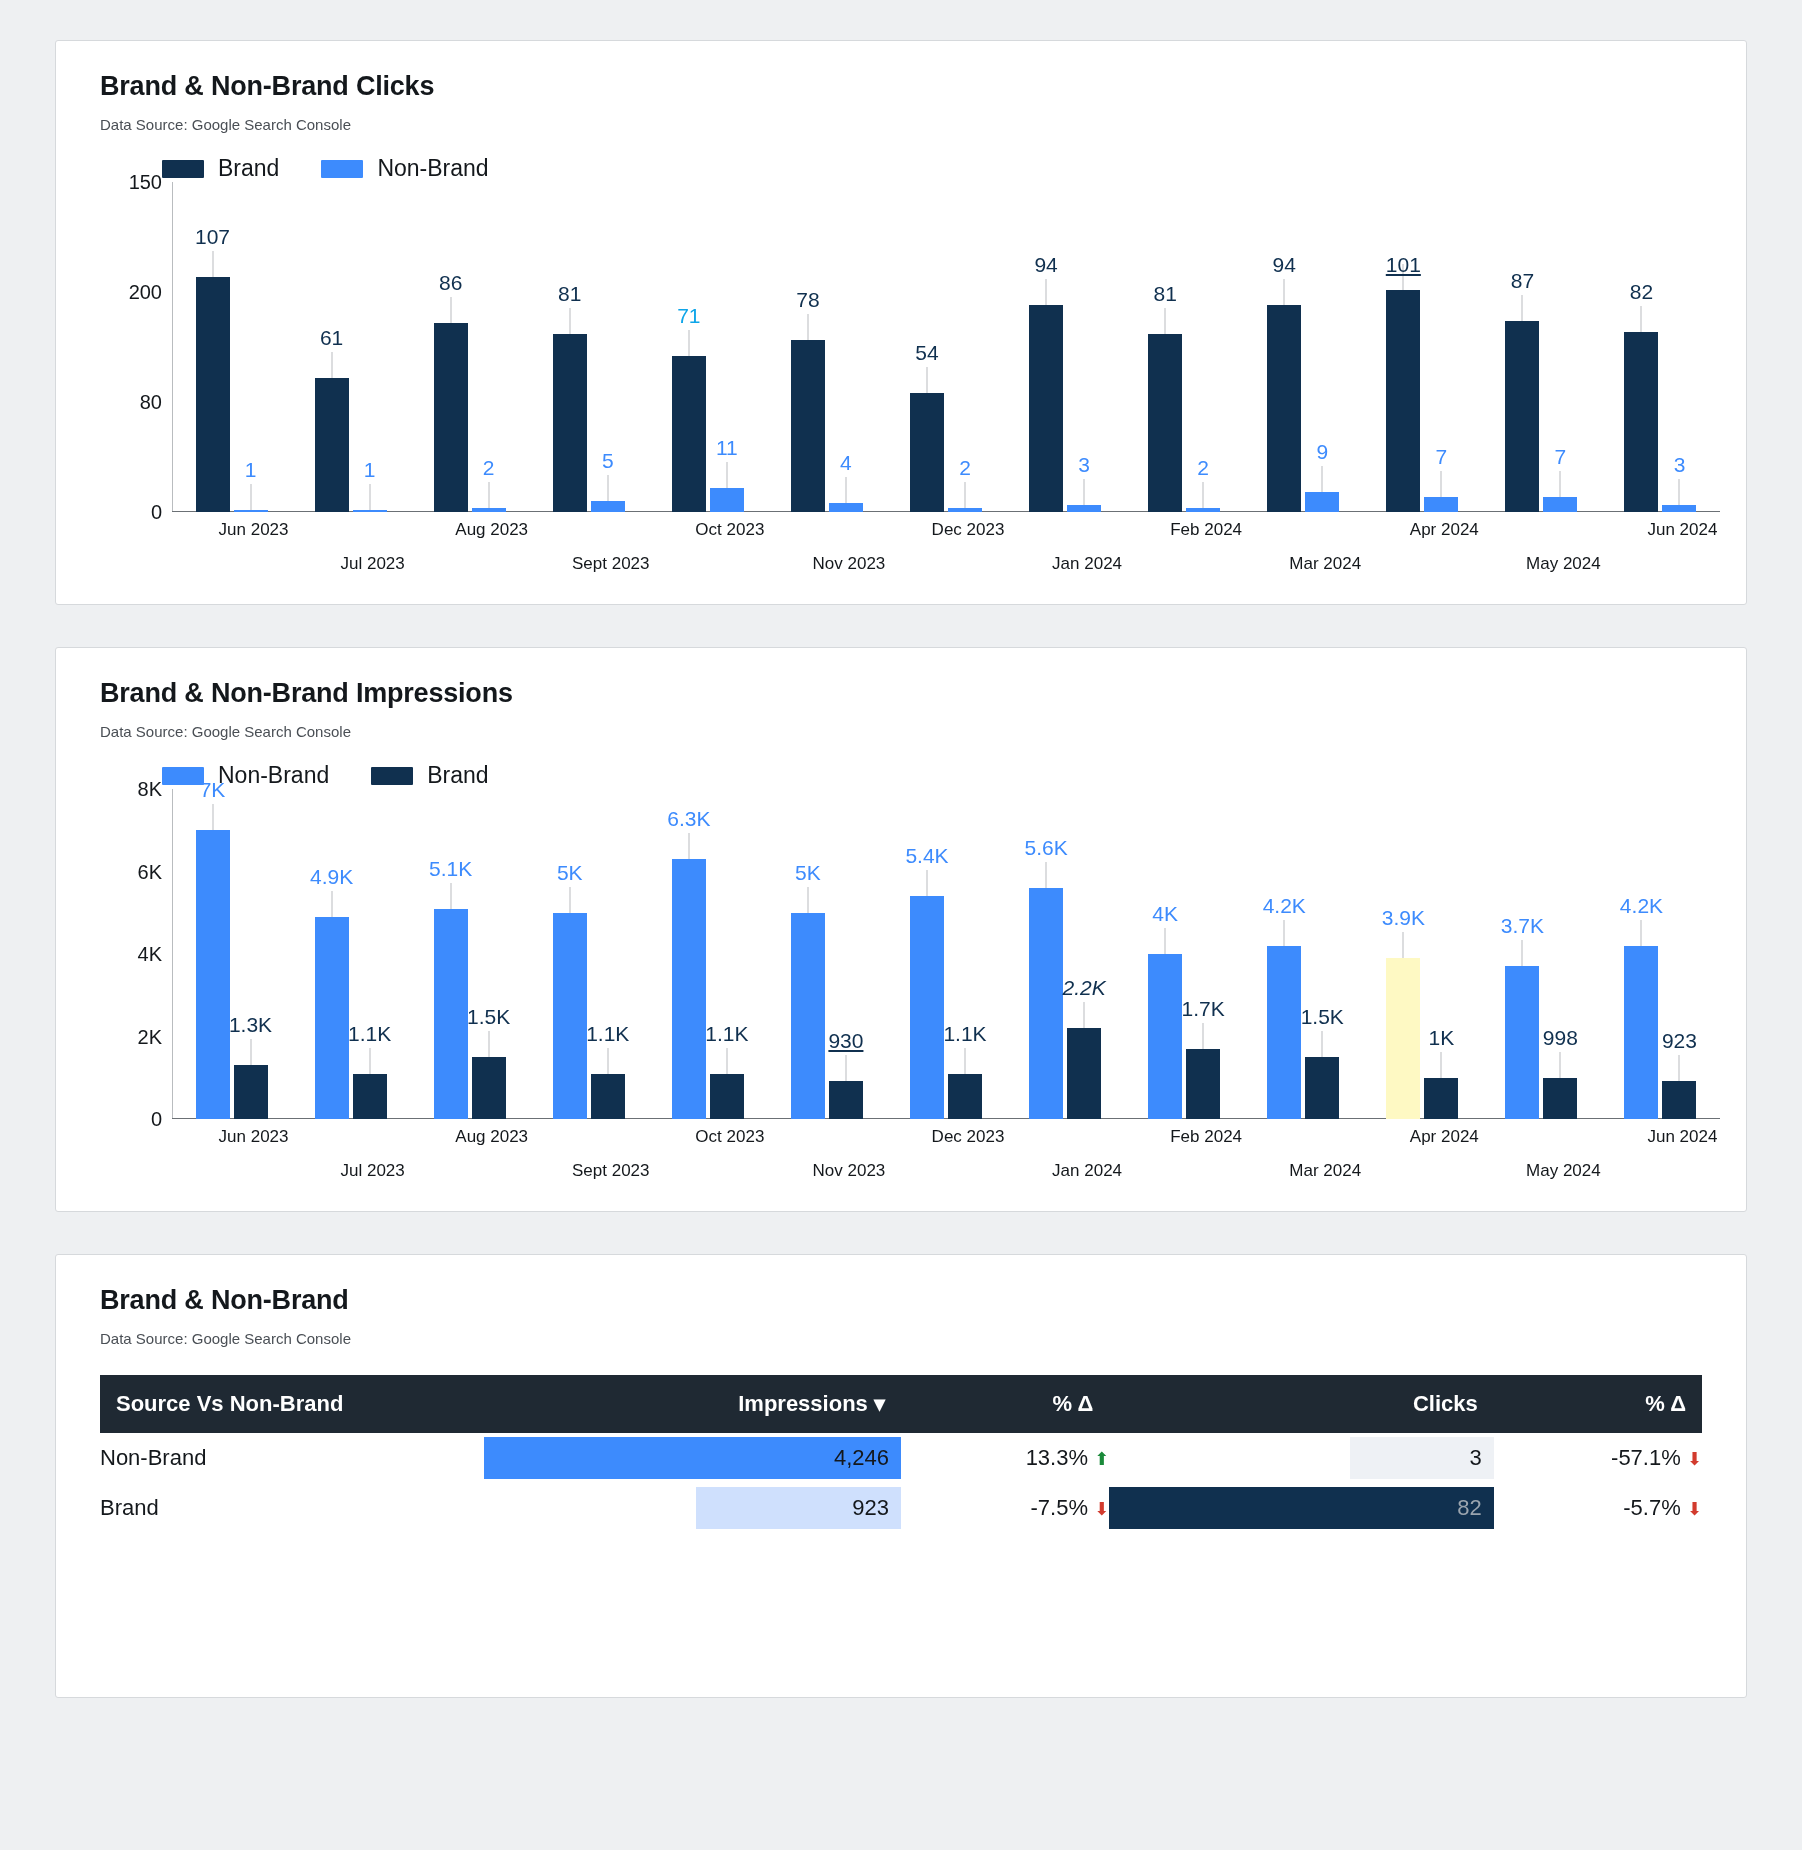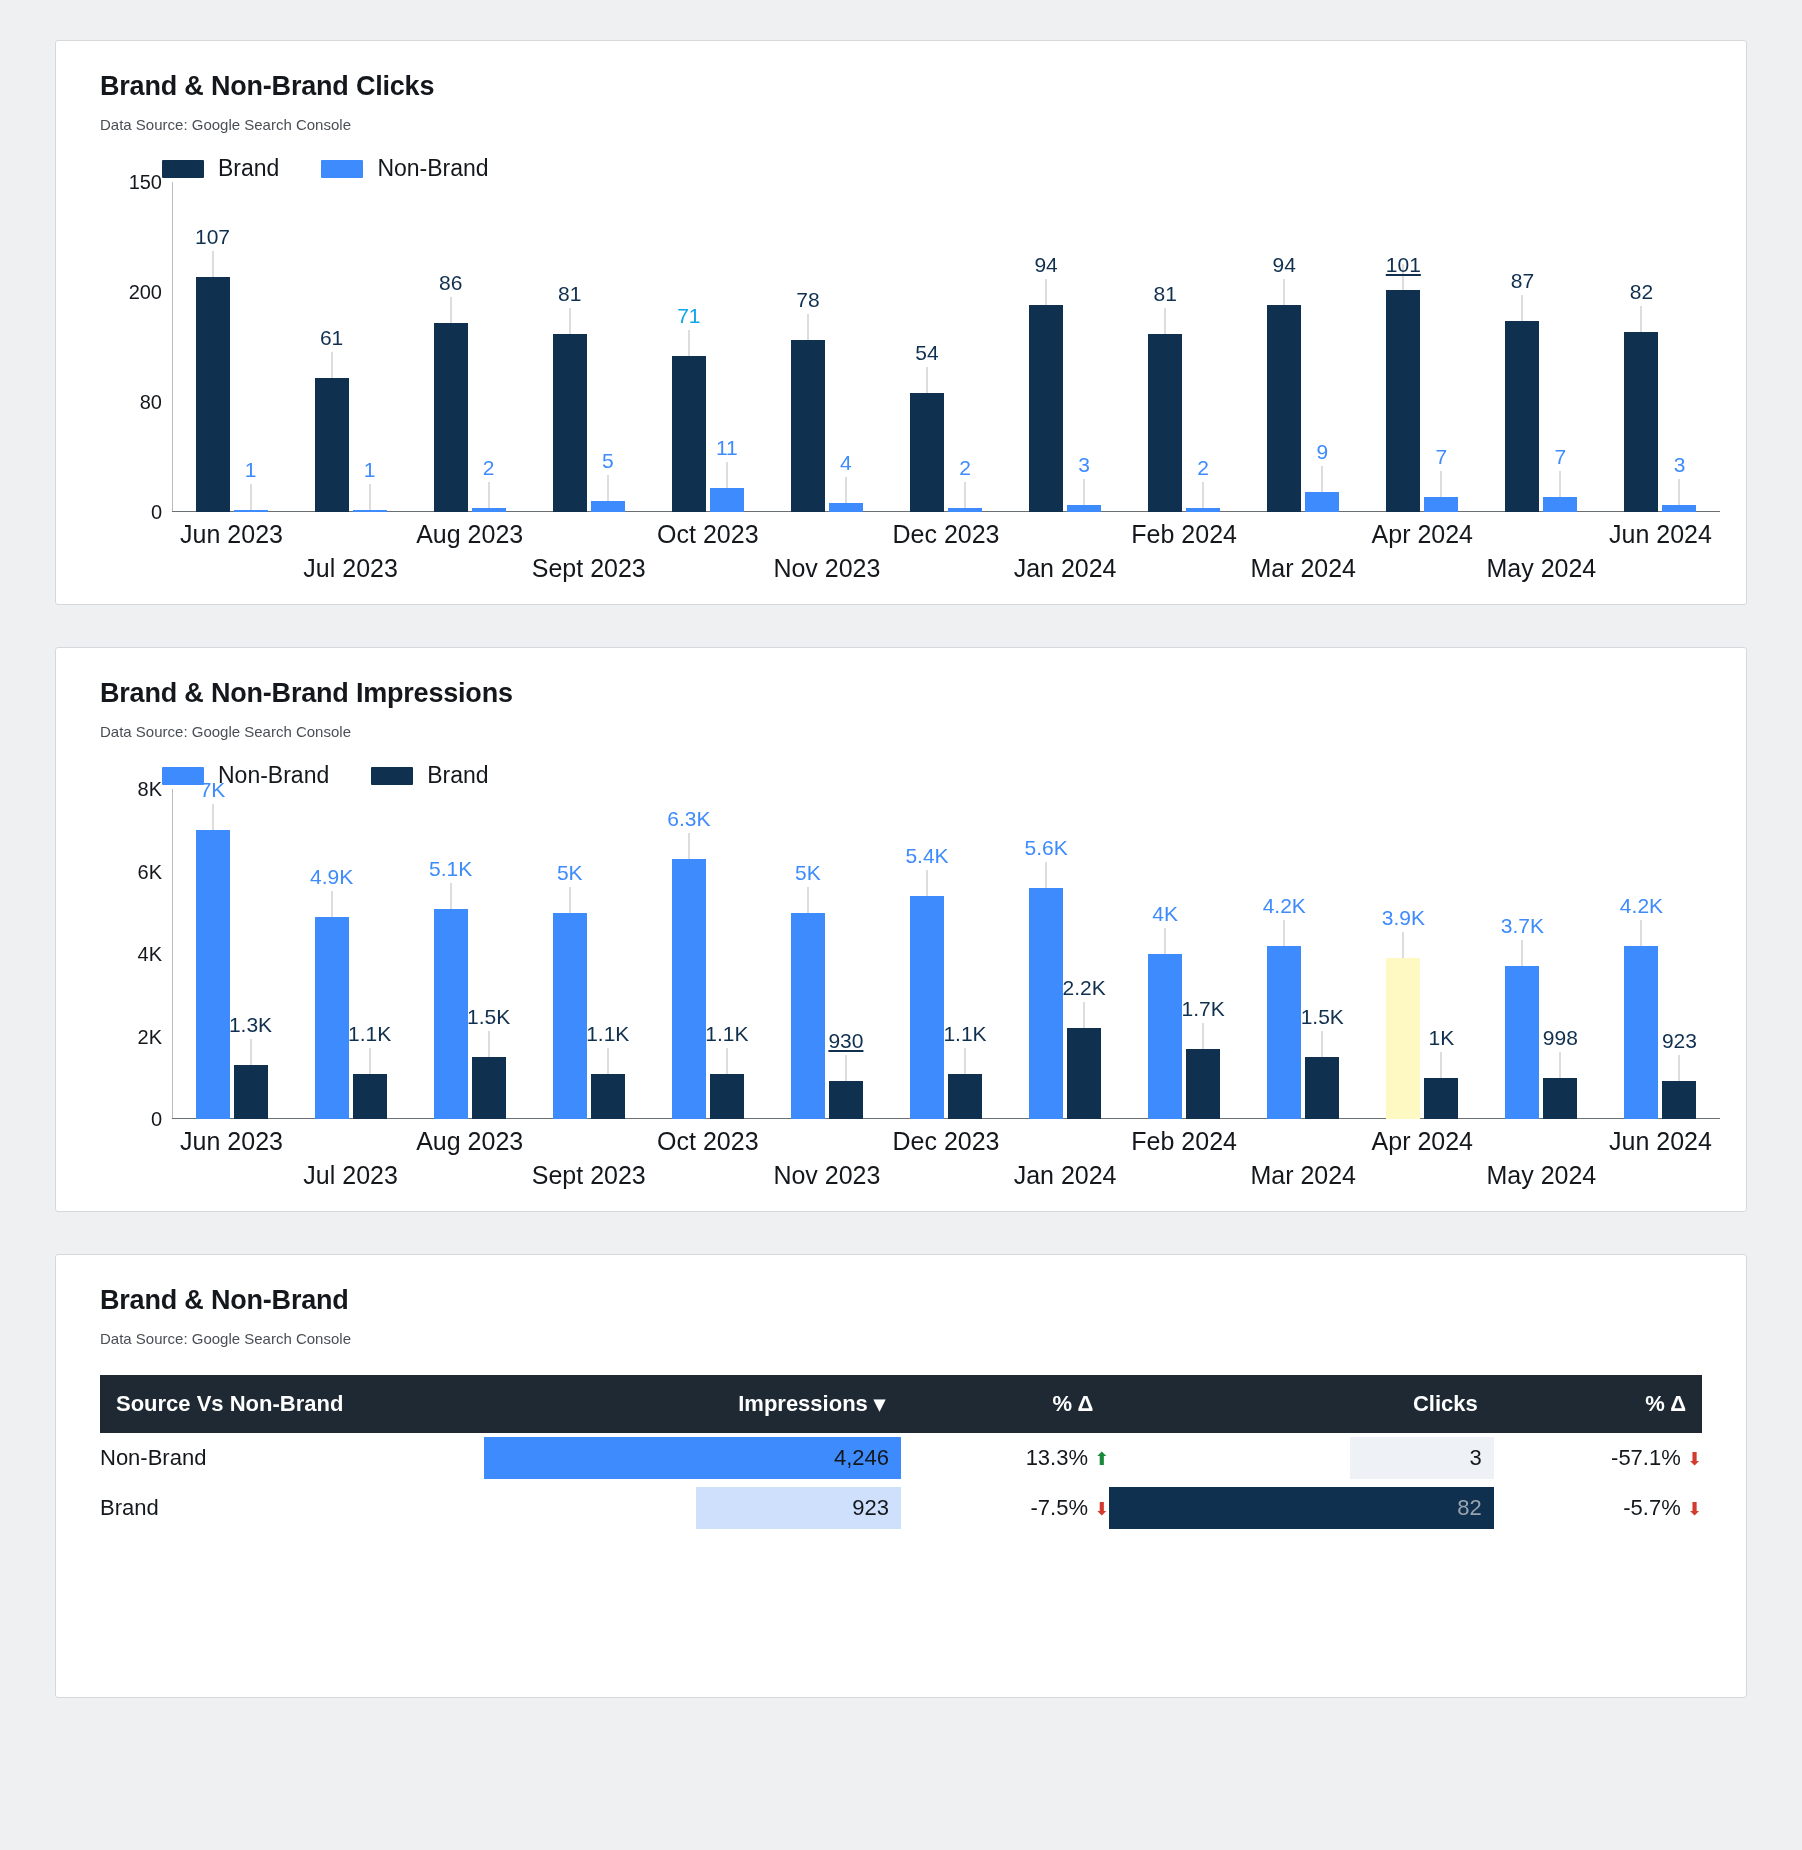--- a/index.html
+++ b/index.html
@@ -122,23 +122,24 @@
     white-space: nowrap;
   }
   .xlabels {
     position: relative;
     margin-left: 72px;
     height: 78px;
   }
   .xlab {
     position: absolute;
     transform: translateX(-50%);
-    font-size: 25px;
+    font-size: 17px;
     color: #14181c;
     white-space: nowrap;
+    margin-left: 22px;
   }
   .xlab.row2 { top: 42px; }
   .xlab.row1 { top: 8px; }
 
   
   table.bnb {
     width: 100%;
     border-collapse: collapse;
     margin: 28px 0 0 18px;
     width: calc(100% - 36px);
@@ -547,21 +548,21 @@
           <div class="group">
             <div class="bar-wrap">
               <div class="bar" style="height: 231px; background: rgb(61, 139, 253);">
                 <div class="stem" style="height: 26px; bottom: 231px;"></div>
                 <div class="bar-val" style="bottom: 259px; color: rgb(61, 139, 253);">5.6K</div>
               </div>
             </div>
             <div class="bar-wrap">
               <div class="bar" style="height: 90.75px; background: rgb(16, 48, 79);">
                 <div class="stem" style="height: 26px; bottom: 90.75px;"></div>
-                <div class="bar-val" style="bottom: 118.75px; color: rgb(16, 48, 79);">2.2K</div>
+                <div class="bar-val" style="bottom: 118.75px; color: rgb(16, 48, 79); font-style: italic;">2.2K</div>
               </div>
             </div>
           </div>
           <div class="group">
             <div class="bar-wrap">
               <div class="bar" style="height: 165px; background: rgb(61, 139, 253);">
                 <div class="stem" style="height: 26px; bottom: 165px;"></div>
                 <div class="bar-val" style="bottom: 193px; color: rgb(61, 139, 253);">4K</div>
               </div>
             </div>

